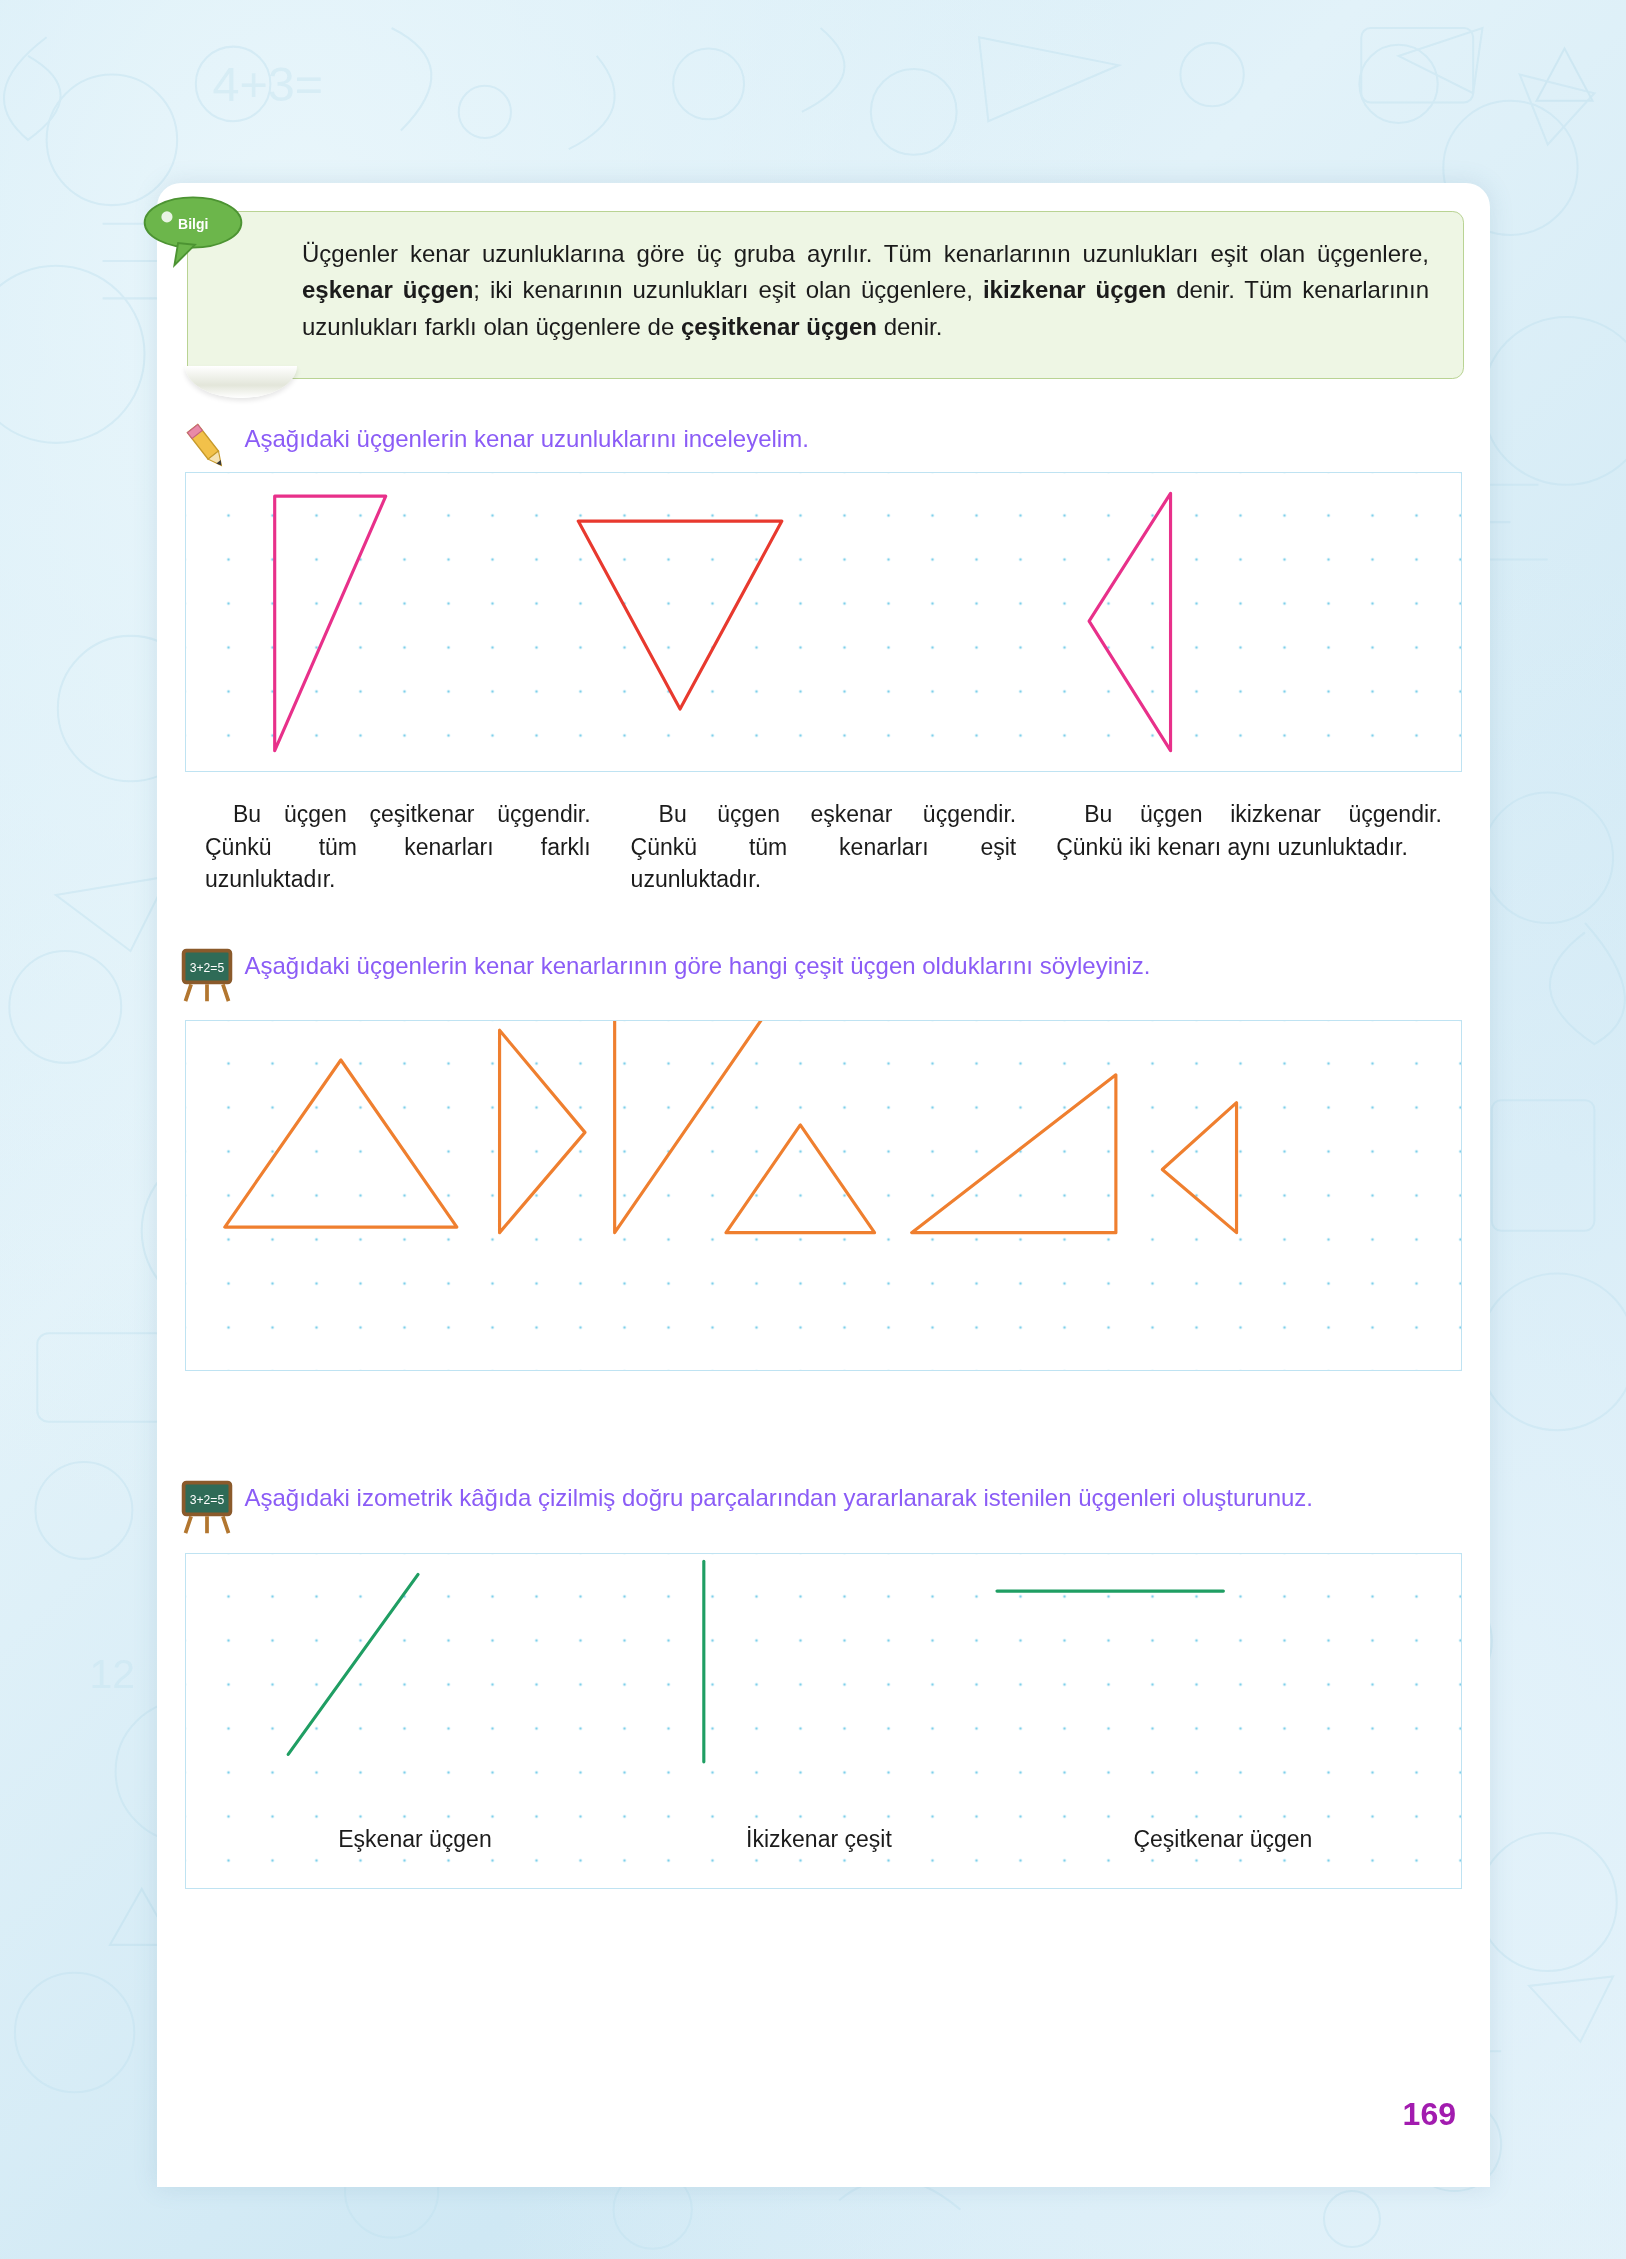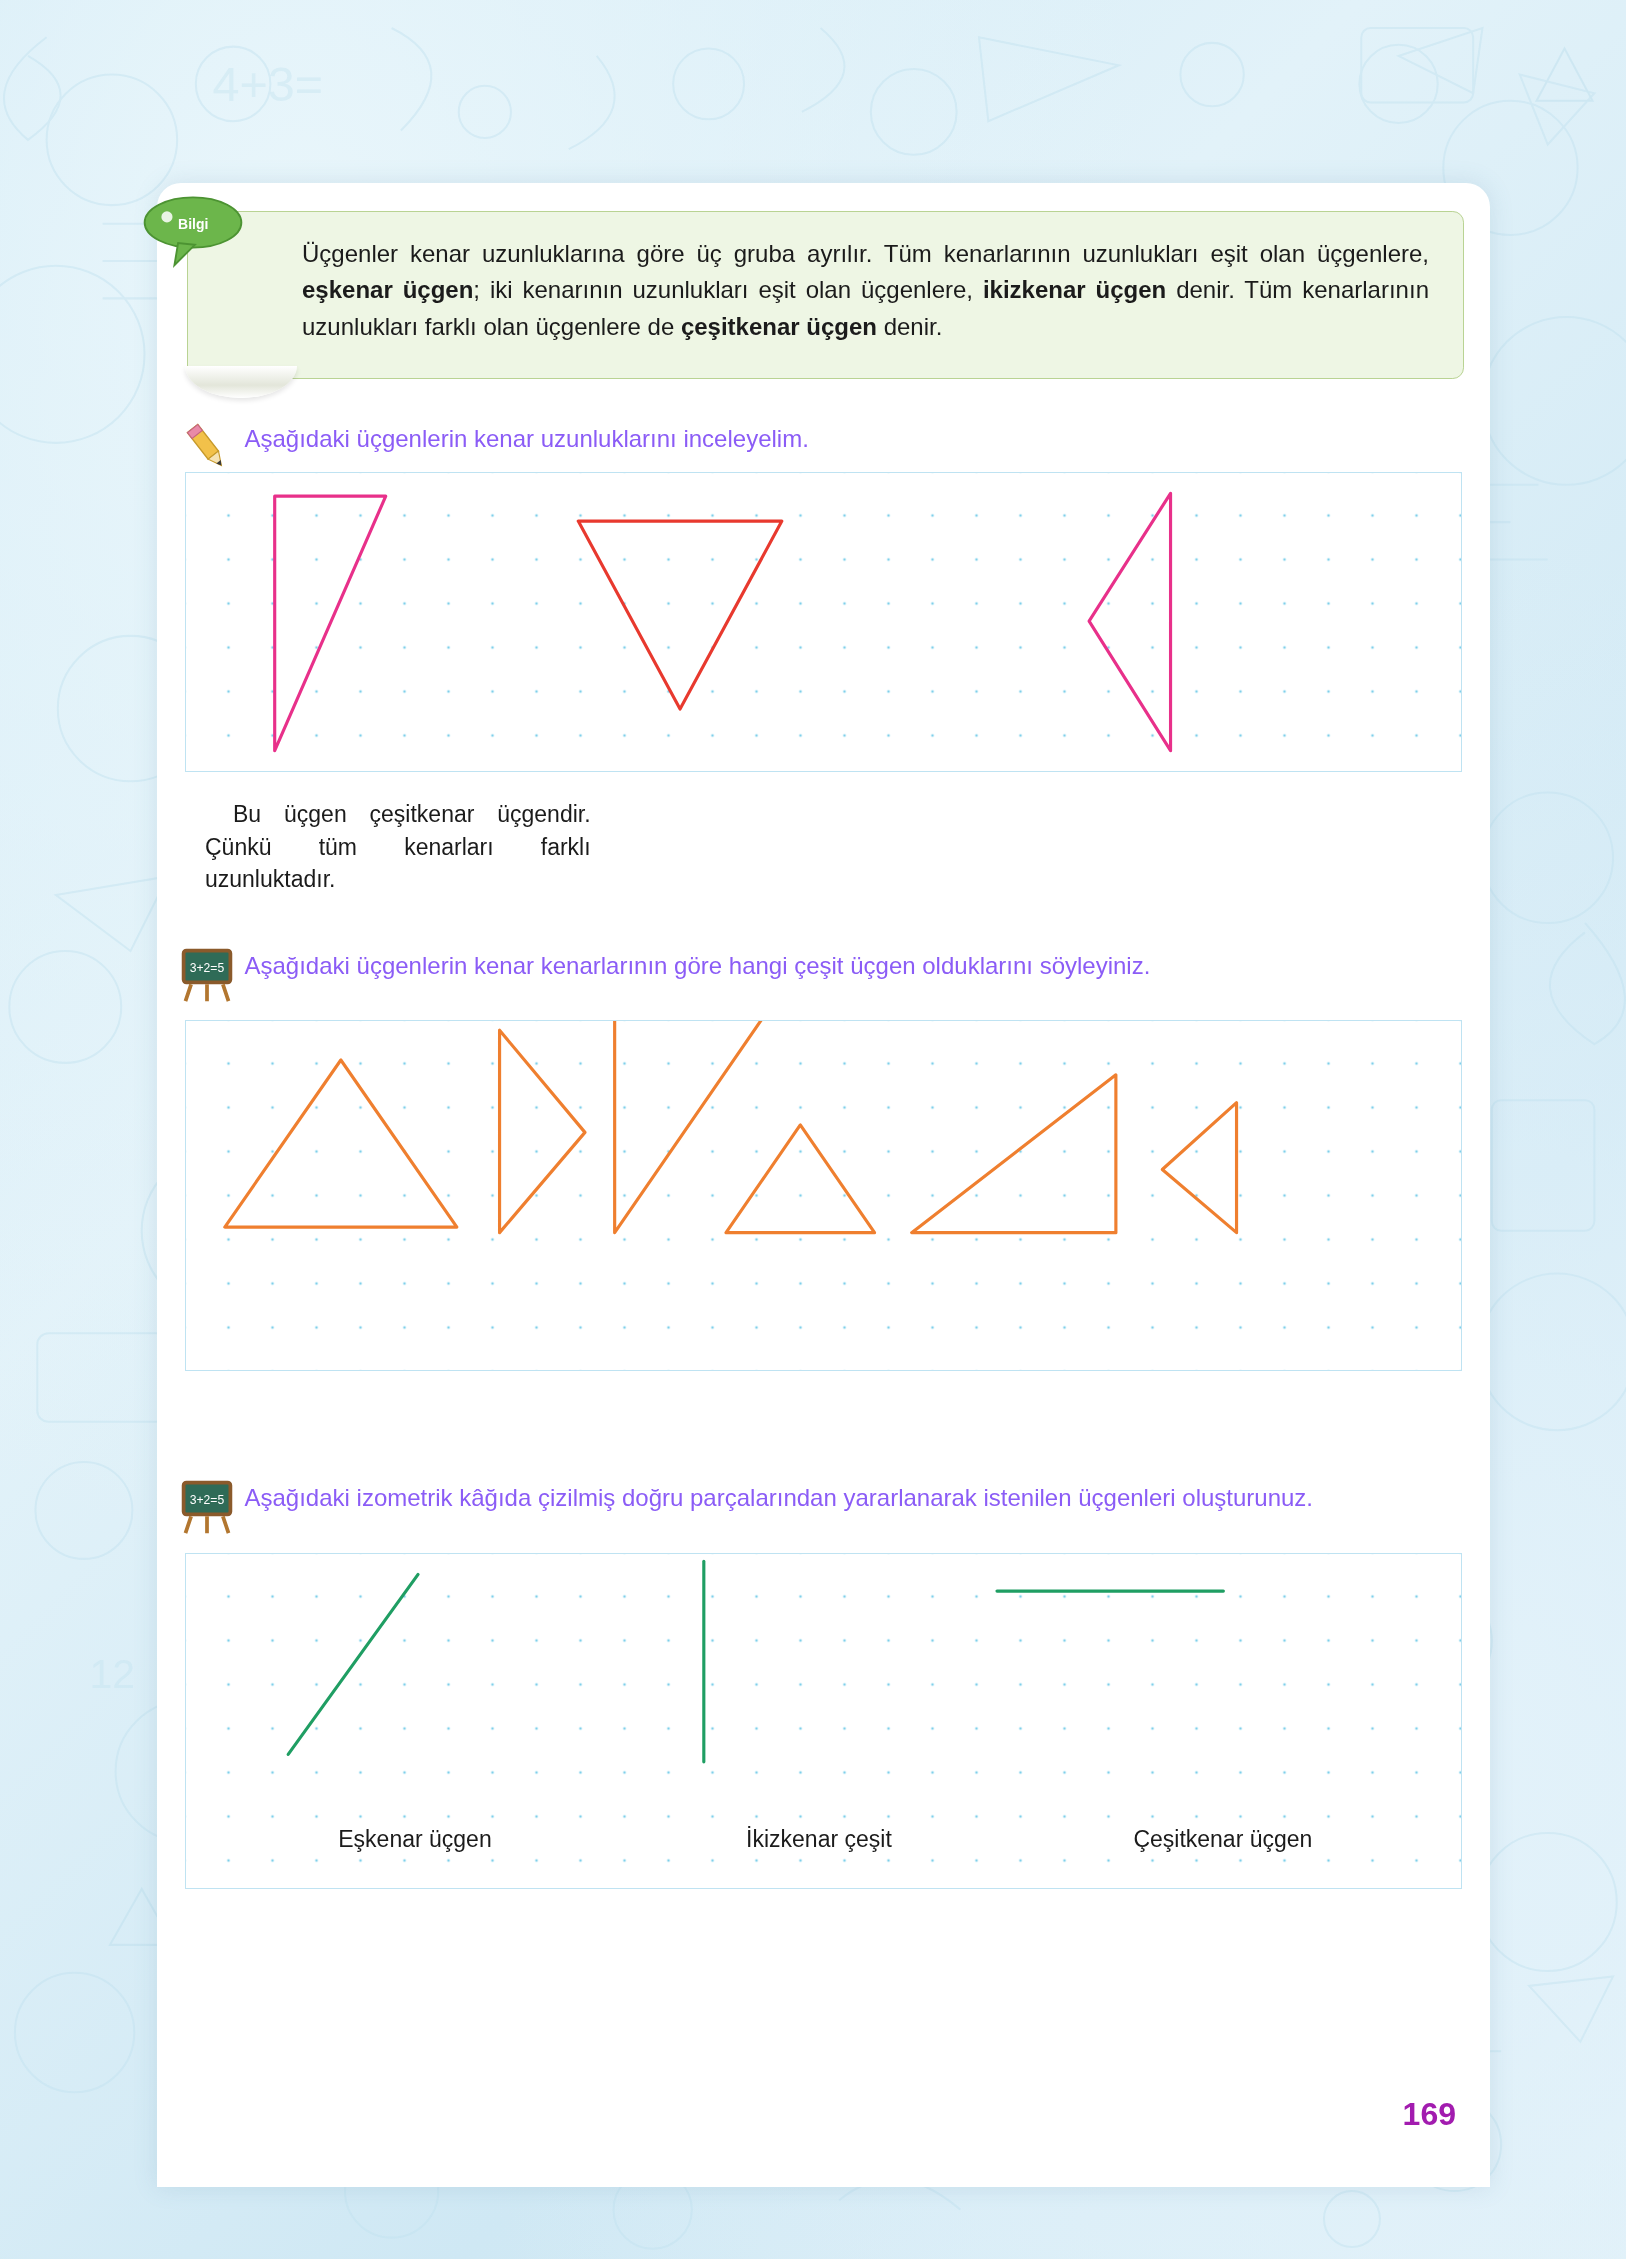--- a/index.html
+++ b/index.html
@@ -285,20 +285,26 @@
       <polygon points="92,25 212,25 92,300" fill="none" stroke="#e8308a" stroke-width="3.4" stroke-linejoin="round"></polygon>
       <polygon points="420,52 640,52 530,255" fill="none" stroke="#e8392e" stroke-width="3.4" stroke-linejoin="round"></polygon>
       <polygon points="1060,22 1060,300 972,160" fill="none" stroke="#e8308a" stroke-width="3.4" stroke-linejoin="round"></polygon>
     </svg>
   </div>
 
   <div class="captions" style="top:608px;">
     <div class="col">
       <p>Bu üçgen çeşitkenar üçgendir. Çünkü tüm kenarları farklı uzunluktadır.</p>
     </div>
+    <div class="col">
+      <p>Bu üçgen eşkenar üçgendir. Çünkü tüm kenarları eşit uzunluktadır.</p>
+    </div>
+    <div class="col">
+      <p>Bu üçgen ikizkenar üçgendir. Çünkü iki kenarı aynı uzunluktadır.</p>
+    </div>
   </div>
 
   <div class="act" style="top:766px;">
     <svg class="icon" viewBox="0 0 62 62">
       <rect x="6" y="6" width="50" height="34" rx="3" fill="#2f6b57" stroke="#8a5a2b" stroke-width="4"></rect>
       <text x="31" y="29" text-anchor="middle" font-family="'Liberation Sans', sans-serif" font-size="13" fill="#ffffff">3+2=5</text>
       <path d="M14 42 L8 60 M48 42 L54 60 M31 42 L31 60" stroke="#b2762f" stroke-width="4" fill="none"></path>
     </svg>
     <p class="text">Aşağıdaki üçgenlerin kenar kenarlarının göre hangi çeşit üçgen olduklarını söyleyiniz.</p>
   </div>

